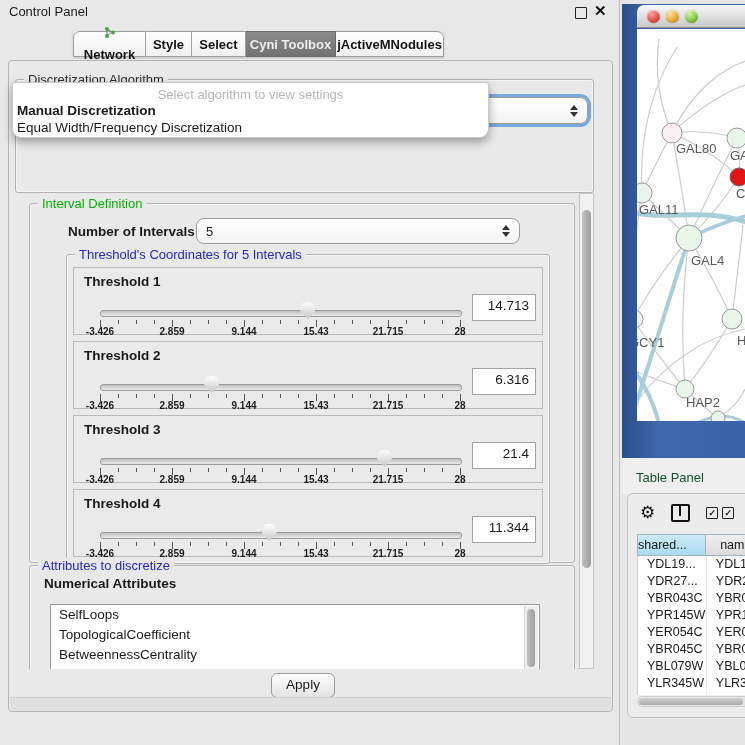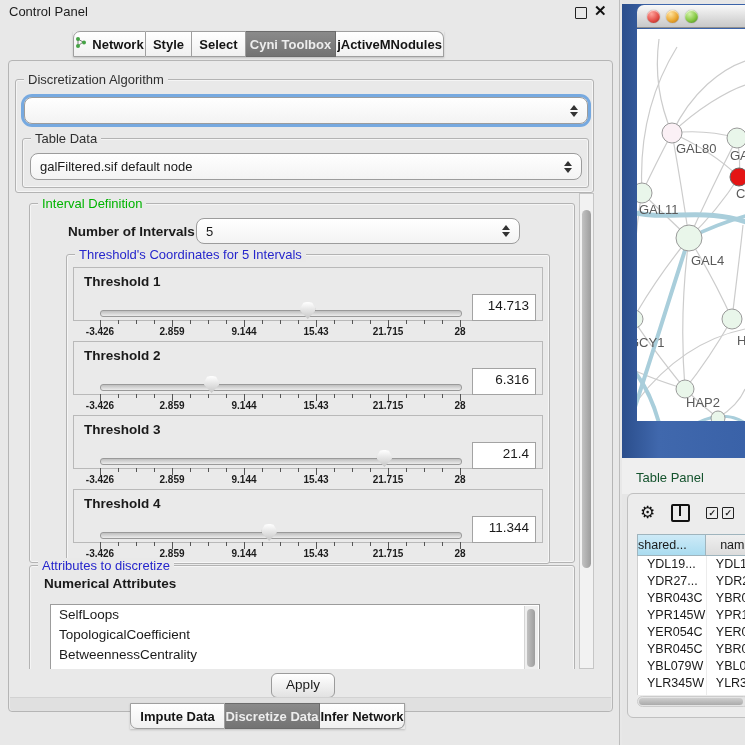--- a/index.html
+++ b/index.html
@@ -48,21 +48,21 @@
   #alg-popup .hint{text-align:center;color:#b7b7b7;font-size:13px;padding-top:4px;}
   #alg-popup .opt{font-size:13.5px;padding:1px 4px;}
   #alg-popup .opt.sel{font-weight:bold;}
   
   #viewport{left:6px;top:132px;width:564px;height:476px;overflow:hidden;background:#e9e9e9;}
   #vscroll{left:570px;top:132px;width:15px;height:476px;background:#f2f2f2;
            border:1px solid #c6c6c6;box-sizing:border-box;}
   #vscroll .thumb{position:absolute;left:2px;width:9px;border-radius:5px;
                   background:linear-gradient(90deg,#c2c2c2,#9d9d9d);}
   
-  .thr-row{position:absolute;left:6px;width:470px;height:54px;border:1px solid #b9b9b9;
+  .thr-row{position:absolute;left:6px;width:470px;height:68px;border:1px solid #b9b9b9;
            background:#eaeaea;box-sizing:border-box;}
   .thr-label{position:absolute;left:10px;top:6px;font-weight:bold;font-size:13.5px;}
   .track{position:absolute;left:26px;top:42px;width:360px;height:5px;border:1px solid #9a9a9a;
          border-radius:3px;background:linear-gradient(#bfbfbf,#ececec);}
   .thumbp{position:absolute;top:34px;width:15px;height:17px;
           background:linear-gradient(#ffffff,#c6c6c6);
           clip-path:polygon(0% 35%,20% 5%,42% 0%,58% 0%,80% 5%,100% 35%,100% 52%,50% 100%,0% 52%);
           filter:drop-shadow(0 0 1px #777);}
   .tick{position:absolute;width:1px;background:#555;top:52px;}
   .tick-label{position:absolute;top:58px;transform:translateX(-50%);
@@ -125,21 +125,21 @@
 <body>
 
 <div id="cp" class="abs">
   <div id="cp-titlebar" class="abs">
     <div id="cp-title" class="abs">Control Panel</div>
     <div id="float-btn" class="abs"></div>
     <div id="close-btn" class="abs">✕</div>
   </div>
 
   <div id="top-tabs" class="abs tabbar">
-      <div class="tab" style="width: 73px;">
+      <div class="tab" style="width: 73px; flex-direction: column;">
         <span><svg width="12" height="13" viewBox="0 0 12 13">
             <line x1="3" y1="3" x2="8" y2="6" stroke="#7a7a7a"></line>
             <line x1="3" y1="10" x2="8" y2="6" stroke="#7a7a7a"></line>
             <line x1="3" y1="3" x2="3" y2="10" stroke="#7a7a7a"></line>
             <circle cx="3" cy="3" r="2" fill="#44a244"></circle>
             <circle cx="3" cy="10" r="2" fill="#44a244"></circle>
             <circle cx="9" cy="6.5" r="2" fill="#44a244"></circle>
           </svg></span>
         <span>Network</span>
       </div>
@@ -159,30 +159,20 @@
 
   <div id="cp-body" class="abs">
 
     <div class="abs groupbox" style="left:6px;top:18px;width:577px;height:112px;">
       <div class="gtitle t-dark">Discretization Algorithm</div>
       <div id="alg-combo" class="abs combo">
         <div class="spinner">
             <div class="arr-up"></div>
             <div class="arr-dn"></div>
           </div>
-      </div>
-      <div class="abs groupbox" style="left:6px;top:58px;width:565px;height:48px;">
-        <div class="gtitle t-dark">Table Data</div>
-        <div class="abs combo" style="left:7px;top:14px;width:552px;height:27px;">
-          <span>galFiltered.sif default node</span>
-          <div class="spinner">
-              <div class="arr-up"></div>
-              <div class="arr-dn"></div>
-            </div>
-        </div>
       </div>
     </div>
 
     <div id="viewport" class="abs">
       <div class="abs groupbox" style="left:14px;top:10px;width:544px;height:358px;">
         <div class="gtitle t-green">Interval Definition</div>
         <div class="abs" style="left:38px;top:20px;font-weight:bold;font-size:13.5px;">Number of Intervals</div>
         <div class="abs combo" style="left:166px;top:14px;width:324px;height:26px;">
           <span>5</span>
           <div class="spinner">
@@ -346,32 +336,26 @@
     </div>
 
     <div id="vscroll" class="abs">
       <div class="thumb" style="top:16px;height:358px;"></div>
     </div>
 
     <div id="apply-btn" class="abs">Apply</div>
     <div id="cp-bottom-strip" class="abs"></div>
   </div>
 
-
-  <div id="bottom-tabs" class="abs tabbar">
-      <div class="tab" style="width: 95px;">
-        <span>Impute Data</span>
-      </div>
-      <div class="tab sel" style="width: 95px;">
-        <span>Discretize Data</span>
-      </div>
-      <div class="tab" style="width: 85px;">
-        <span>Infer Network</span>
-      </div>
-    </div>
+  <div id="alg-popup" class="abs">
+    <div class="hint">Select algorithm to view settings</div>
+    <div class="opt sel">Manual Discretization</div>
+    <div class="opt">Equal Width/Frequency Discretization</div>
+  </div>
+
 </div>
 
 <div id="splitter" class="abs"></div>
 
 <div id="right" class="abs">
   <div id="desktop" class="abs">
     <div id="net-window" class="abs">
       <div id="net-titlebar" class="abs">
         <div class="tl red"></div>
         <div class="tl yellow"></div>

